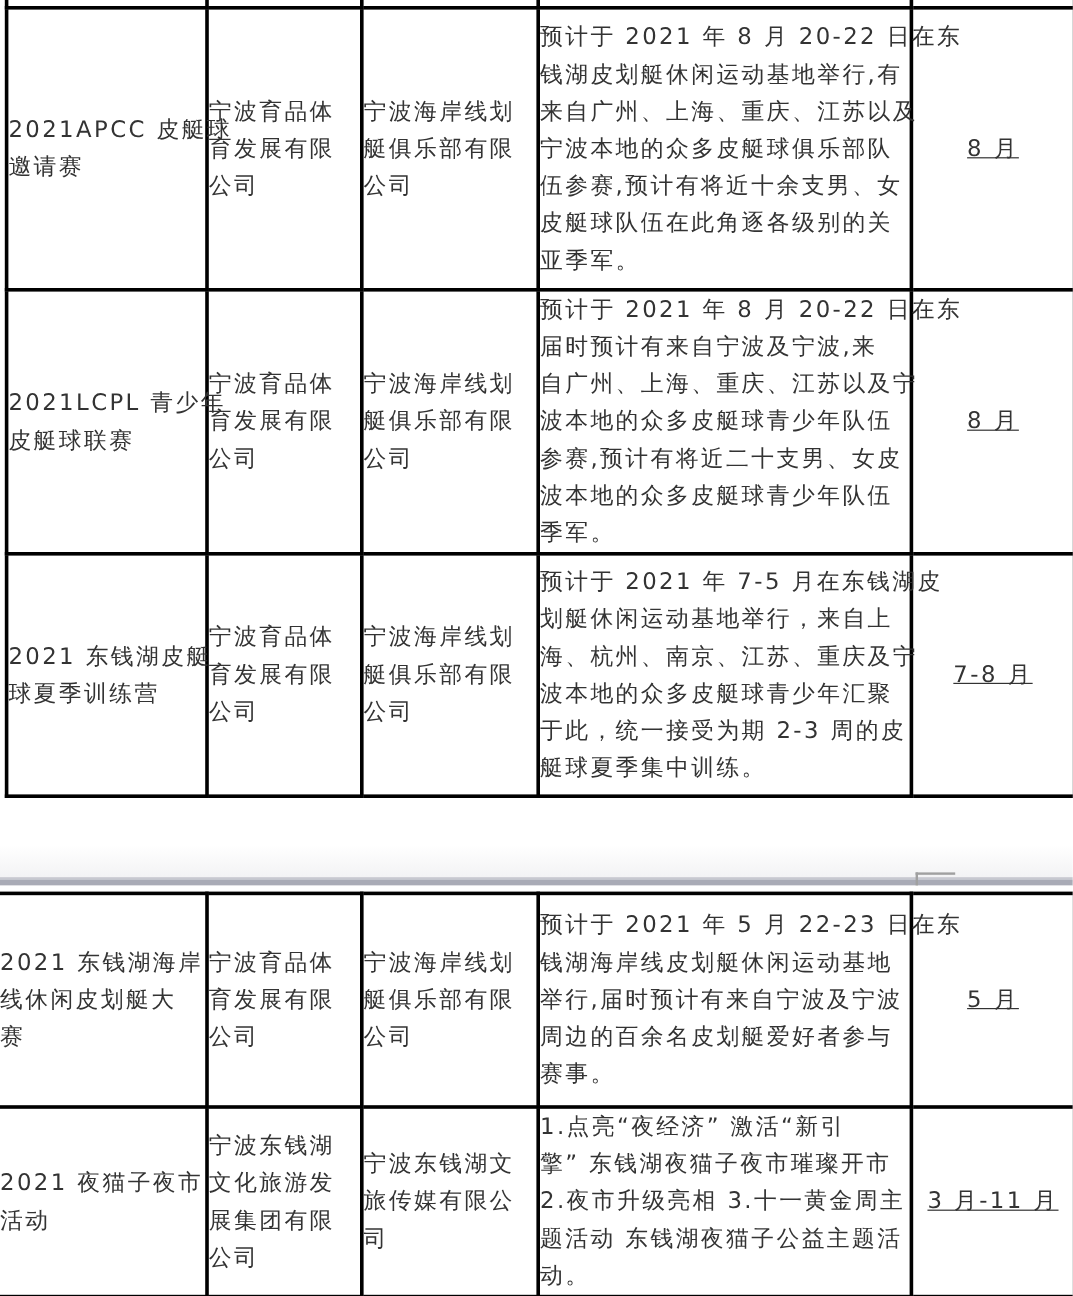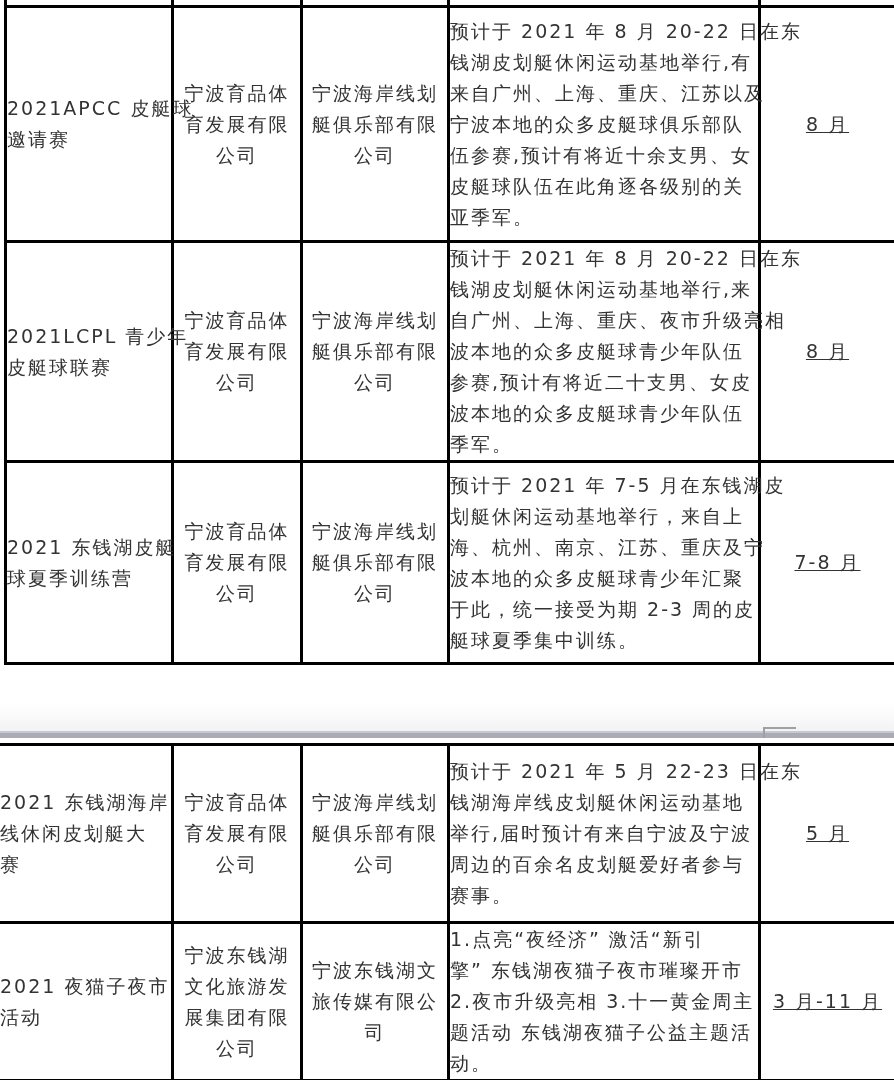--- a/index.html
+++ b/index.html
@@ -12,21 +12,21 @@
   .page { position: absolute; left: 0; width: 894px; background: #fff; }
   table.grid {
     position: absolute; border-collapse: collapse; table-layout: fixed;
   }
   table.grid td {
     border: 3px solid #000; padding: 0; vertical-align: middle;
     font-size: 19px; line-height: 31px; letter-spacing: 2px;
     color: #333;
   }
   td.c-name { text-align: left; padding: 0 4px 0 6px; }
-  td.c-org  { text-align: center; padding: 0 6px; }
+  td.c-org  { padding: 0 6px; }
   td.c-desc { text-align: left; padding: 0 0 0 4px; vertical-align: top; letter-spacing: 1.5px; }
   td.c-time { text-align: center; text-decoration: underline; }
   .line { display: block; white-space: nowrap; }
   .gap {
     position: absolute; left: 0; width: 894px; top: 666px; height: 69px;
     background: linear-gradient(#ffffff 0%, #ffffff 55%, #f1f1f3 100%);
   }
   .page-break {
     position: absolute; left: 0; width: 894px; top: 733px; height: 5px;
     background: #a9abb6;
@@ -100,22 +100,22 @@
         <span class="line">育发展有限</span>
         <span class="line">公司</span>
       </td>
       <td class="c-org">
         <span class="line">宁波海岸线划</span>
         <span class="line">艇俱乐部有限</span>
         <span class="line">公司</span>
       </td>
       <td class="c-desc">
         <span class="line">预计于 2021 年 8 月 20-22 日在东</span>
-        <span class="line">钱湖皮划艇休闲运动基地举行,来</span>
-        <span class="line">自广州、上海、重庆、夜市升级亮相</span>
+        <span class="line">届时预计有来自宁波及宁波,来</span>
+        <span class="line">自广州、上海、重庆、江苏以及宁</span>
         <span class="line">波本地的众多皮艇球青少年队伍</span>
         <span class="line">参赛,预计有将近二十支男、女皮</span>
         <span class="line">波本地的众多皮艇球青少年队伍</span>
         <span class="line">季军。</span>
       </td>
       <td class="c-time">8 月</td>
     </tr>
     <tr style="height:202px;">
       <td class="c-name">
         <span class="line">2021 东钱湖皮艇</span>

